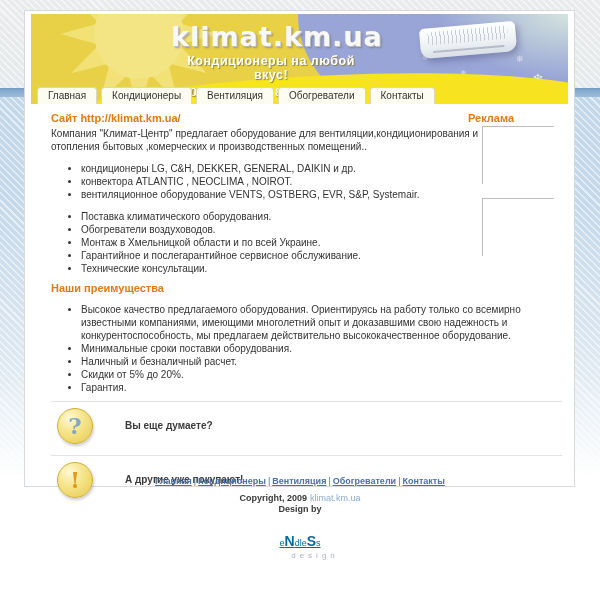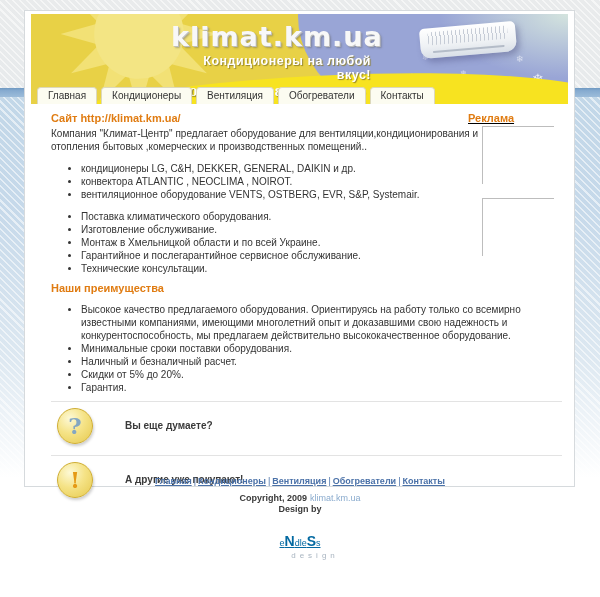--- a/index.html
+++ b/index.html
@@ -70,21 +70,20 @@
   }
   .title-block { position:absolute; left:140px; top:7px; width:200px; text-align:center; z-index:5; }
   .site-title {
     font-family:"DejaVu Sans", sans-serif;
     font-size:27px; font-weight:bold; color:#f8f8f8; letter-spacing:1px;
     text-shadow:1px 1px 0 #bdbdbd, 2px 2px 2px rgba(90,90,90,.45);
   }
   .tagline {
     margin-top:2px; font-size:12.5px; font-weight:bold; color:#ffffff; letter-spacing:.5px;
     text-shadow:1px 1px 1px rgba(140,125,40,.9);
-    text-align:right;
   }
   .phones {
     margin-top:3px; display:flex; justify-content:space-between; padding:0 2px;
     font-family:"DejaVu Serif", serif; font-size:11.5px; font-weight:bold; color:#fdfdfb;
     text-shadow:1px 1px 1px rgba(120,110,40,.9);
   }
   .tabs { position:absolute; left:6px; bottom:0; display:flex; gap:4px; z-index:6; }
   .tab {
     background:#fcfcf1; border:1px solid #dcd8bc; border-bottom:none;
     border-radius:4px 4px 0 0; padding:2px 10px 3px; font-size:10px; color:#333;
@@ -110,21 +109,21 @@
     border:1px solid #cfae34;
     box-shadow:1px 2px 3px rgba(0,0,0,.2);
     display:flex; align-items:center; justify-content:center;
     font-family:"DejaVu Serif", serif; font-size:23px; font-weight:bold;
   }
   .note-block:nth-child(1) .note-icon { color:#84a7c2; }
   .note-block:nth-child(2) .note-icon { color:#e59a16; }
   .note-text { font-size:10px; font-weight:bold; color:#3a3a3a; }
 
   
-  .sidebar { position:absolute; right:14px; top:8px; width:92px;text-decoration:underline; }
+  .sidebar { position:absolute; right:14px; top:8px; width:92px; }
   .sidebar .section-h { margin:0 0 2px; }
   .ad-box { border-top:1px solid #bdbdbd; border-left:1px solid #bdbdbd; width:72px; height:58px; margin-left:14px; }
   .ad-box.ad2 { margin-top:14px; }
 
   
   .footer { position:absolute; left:0; right:0; top:476px; text-align:center; }
   .footer-links { font-size:9px; }
   .flink { color:#4a71a8; text-decoration:underline; font-weight:bold; margin:0 1px; cursor:pointer; }
   .sep { color:#4a71a8; margin:0 1px; }
   .flink-wrap:last-child .sep { display:none; }
@@ -211,21 +210,21 @@
       <ul>
 
       <li>кондиционеры LG, C&amp;H, DEKKER, GENERAL, DAIKIN и др.</li>
           <li>конвектора ATLANTIC , NEOCLIMA , NOIROT.</li>
           <li>вентиляционное оборудование VENTS, OSTBERG, EVR, S&amp;P, Systemair.</li>
         </ul>
 
       <ul>
 
       <li>Поставка климатического оборудования.</li>
-          <li>Изготовление обслуживание.</li>
+          <li>Обогреватели воздуховодов.</li>
           <li>Монтаж в Хмельницкой области и по всей Украине.</li>
           <li>Гарантийное и послегарантийное сервисное обслуживание.</li>
           <li>Технические консультации.</li>
         </ul>
 
       <h2 class="section-h">Наши преимущества</h2>
       <ul class="wide">
 
       <li>Высокое качество предлагаемого оборудования. Ориентируясь на работу только со всемирно известными компаниями, имеющими многолетний опыт и доказавшими свою надежность и конкурентоспособность, мы предлагаем действительно высококачественное оборудование.</li>
           <li>Минимальные сроки поставки оборудования.</li>

